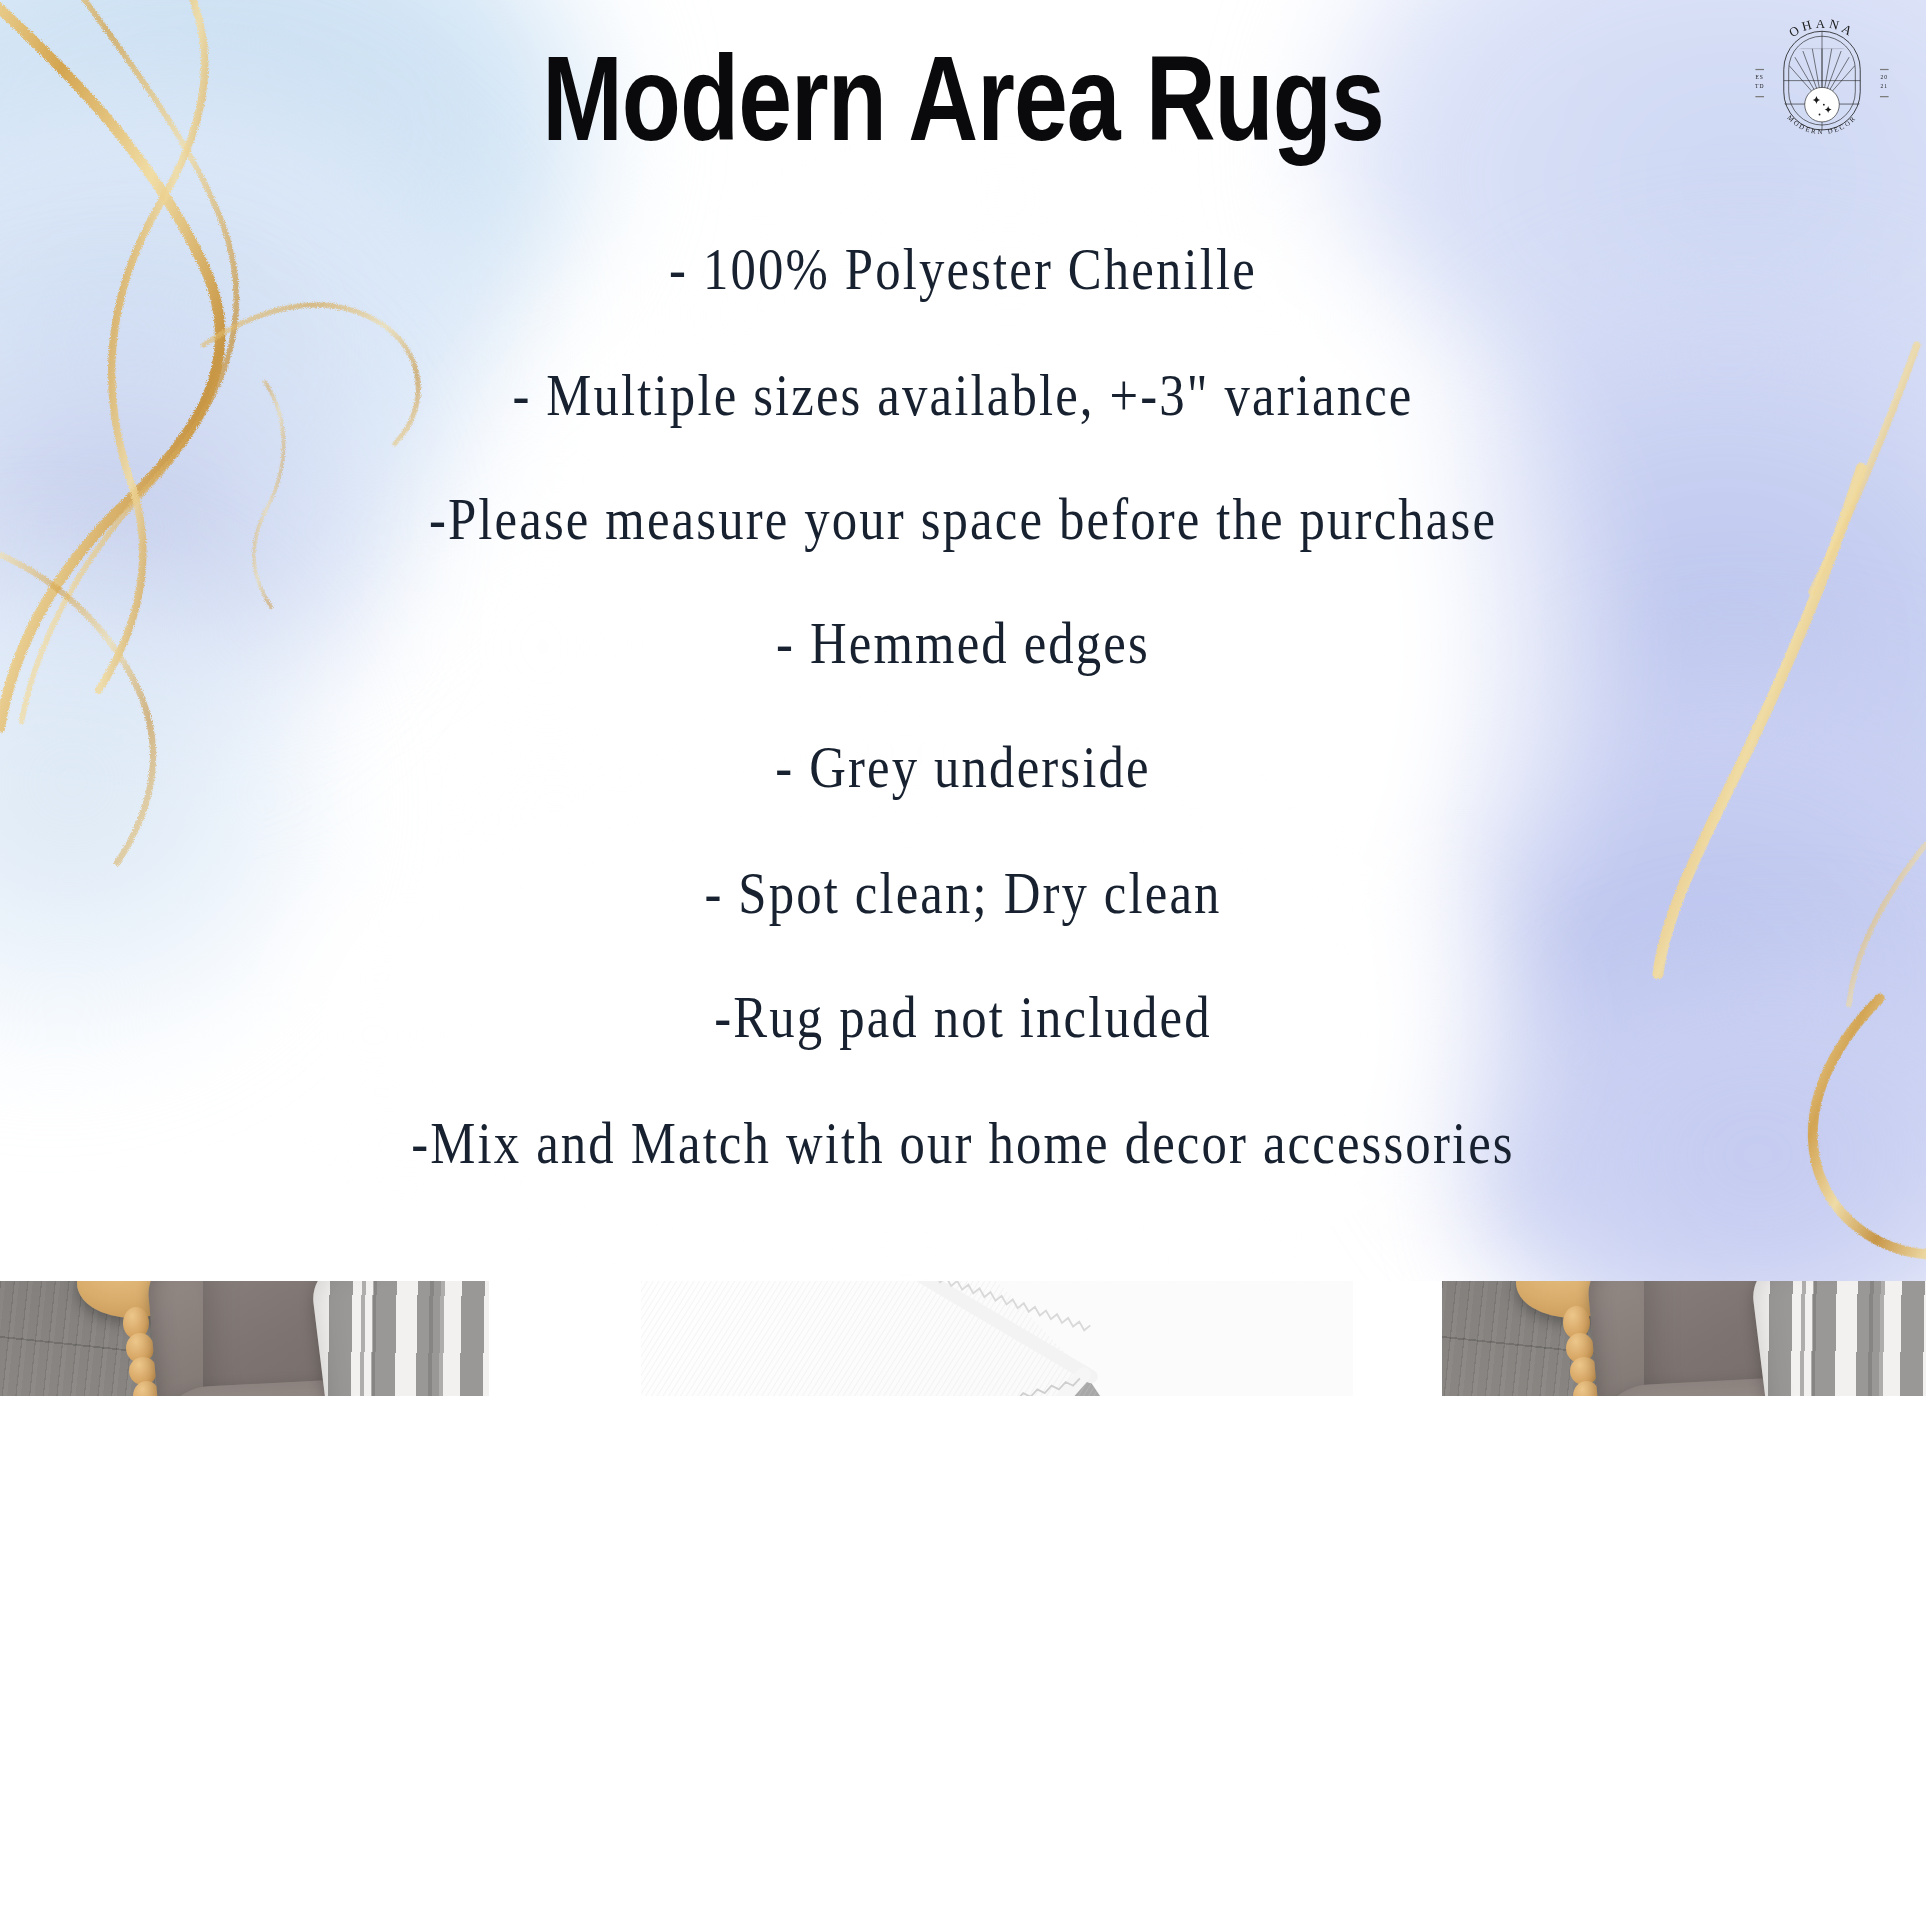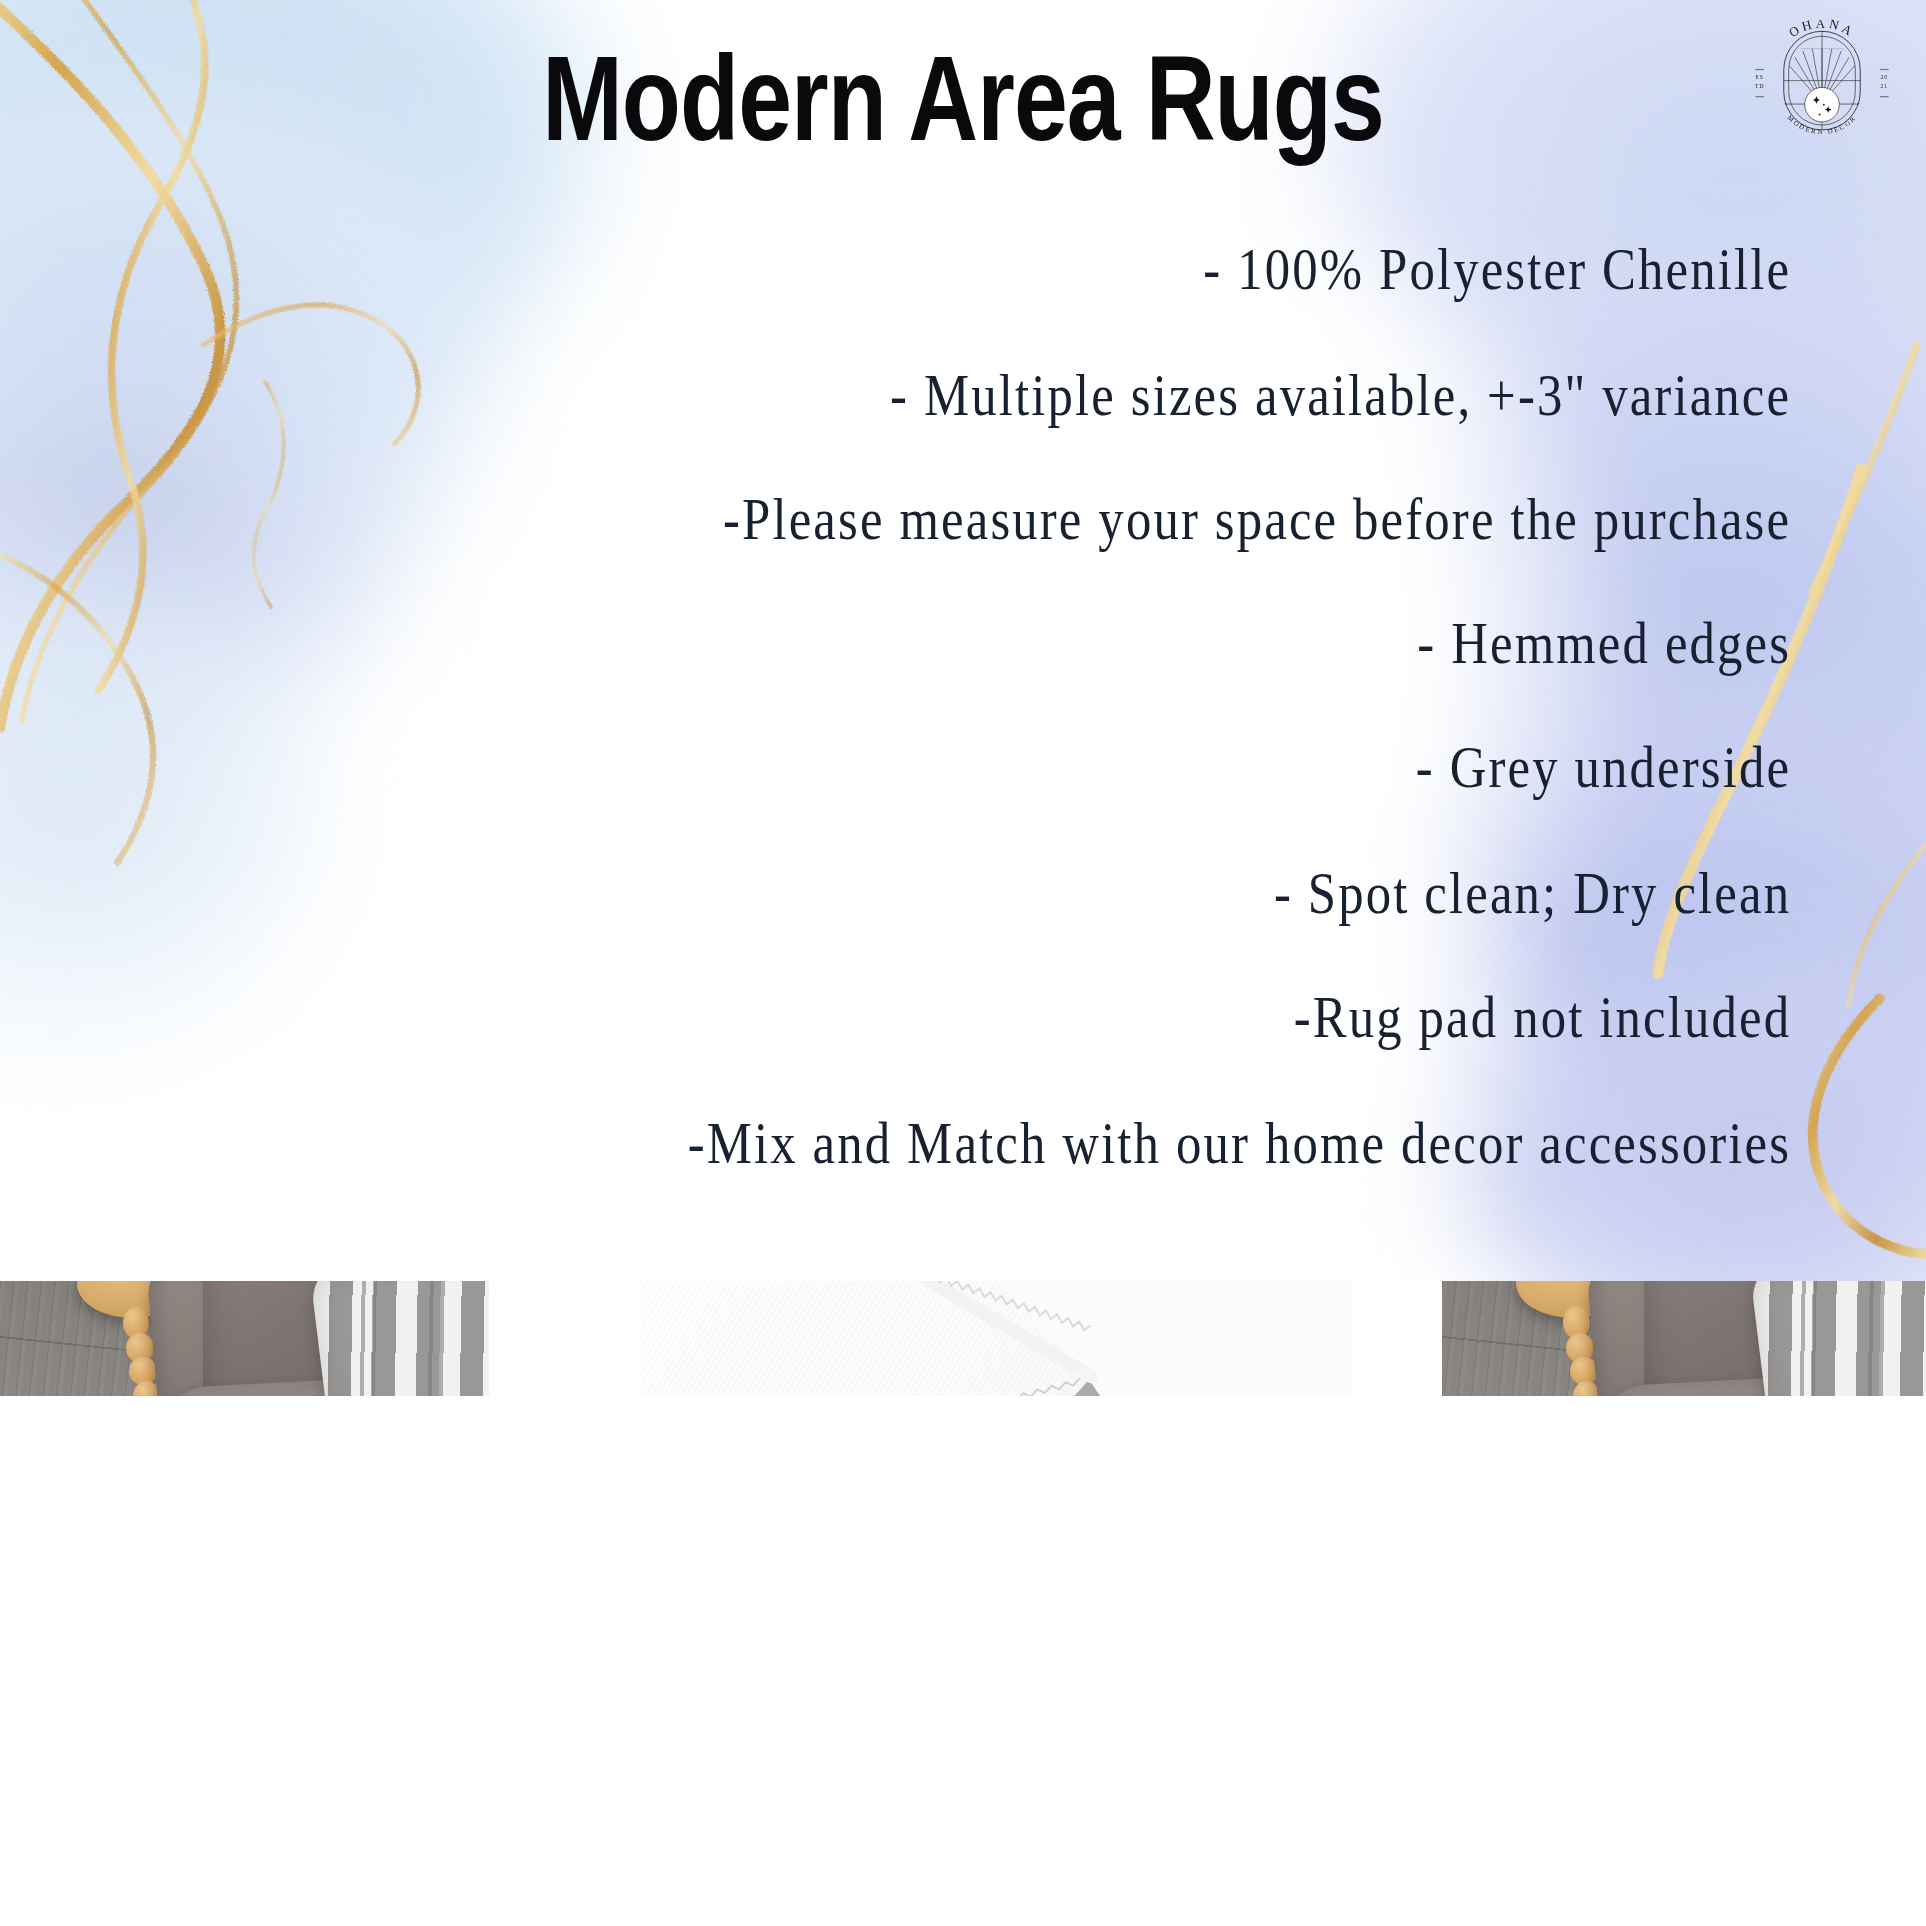--- a/index.html
+++ b/index.html
@@ -54,21 +54,21 @@
     font-size:121px;
     line-height:1.0;
     letter-spacing:-1.2px;
     color:#0a0a0c;
     transform:scaleX(0.80);
     transform-origin:50% 50%;
   }
 
   .bullets{
     position:absolute;left:0;right:0;top:240px;
-    text-align:right;
+    text-align:center;
   }
   .bullet{
     font-family:"Liberation Serif", serif;
     color:#17212f;
     font-size:59px;
     line-height:1.0;
     letter-spacing:2.5px;
     white-space:nowrap;
     transform:scaleX(0.86);
     transform-origin:50% 50%;

